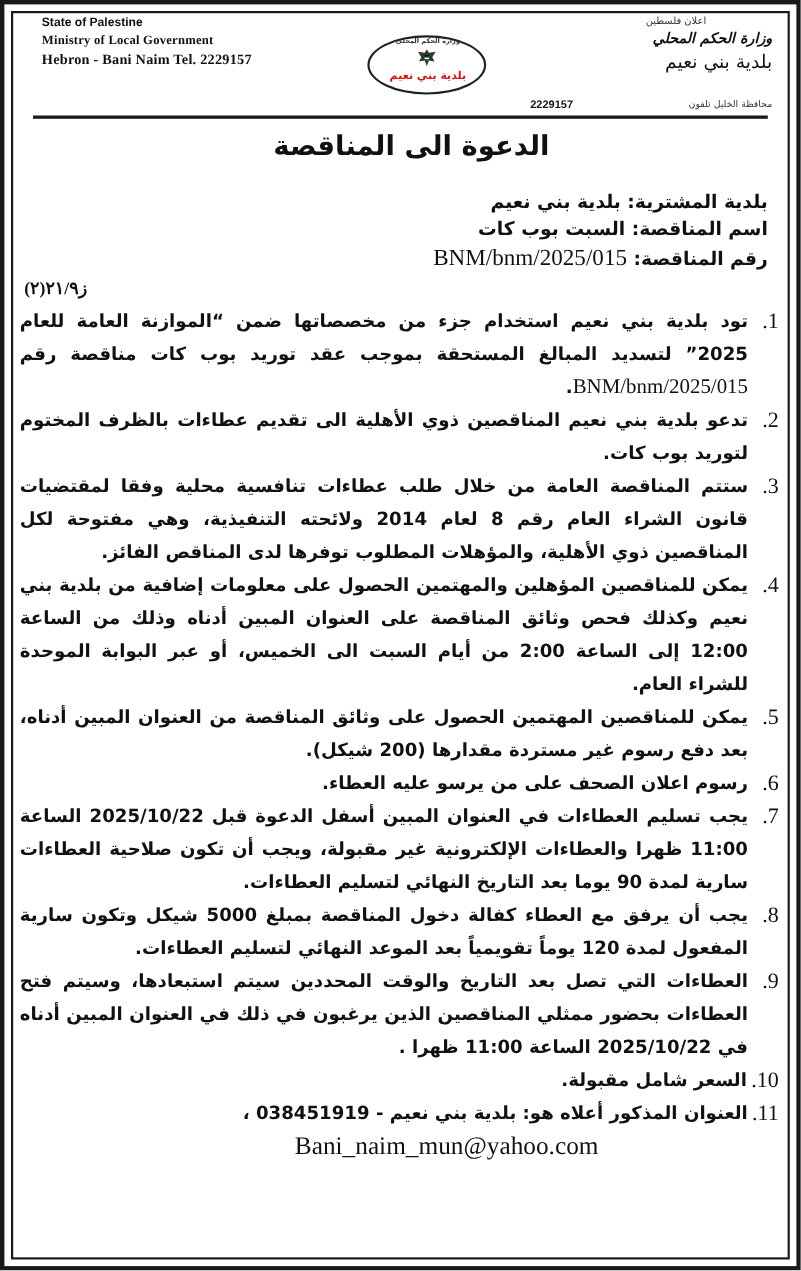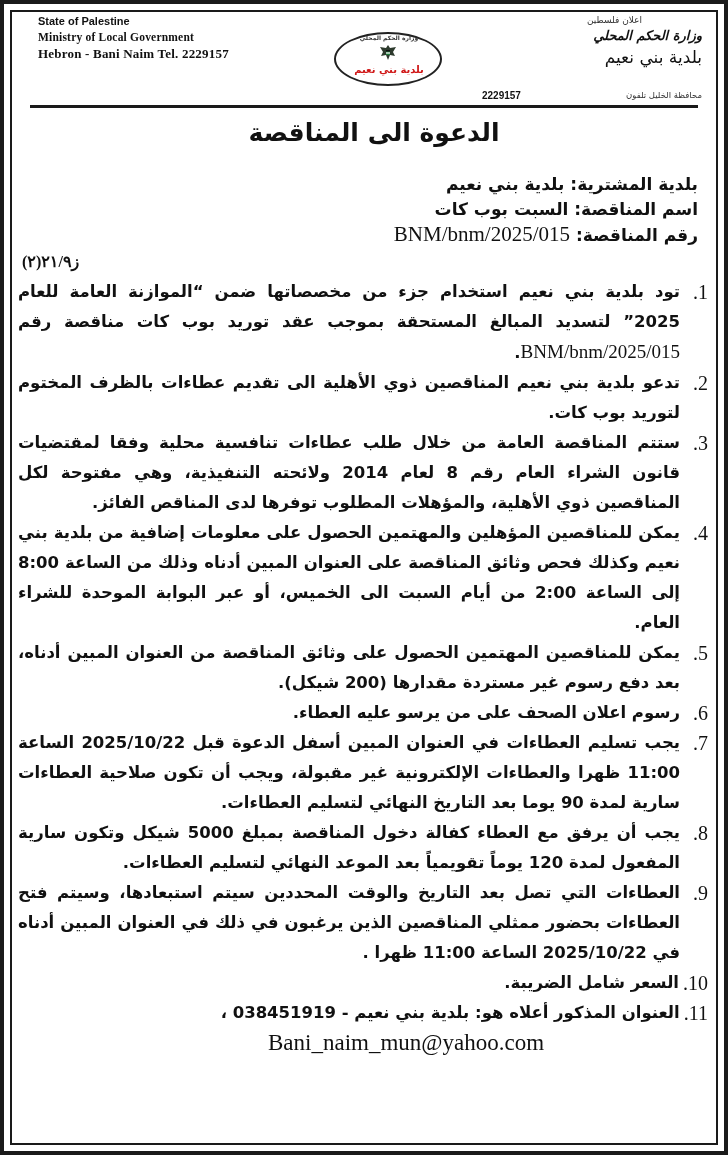--- a/index.html
+++ b/index.html
@@ -103,21 +103,21 @@
   <div class="item">
     <span class="num">2.</span>
     <span class="txt">تدعو بلدية بني نعيم المناقصين ذوي الأهلية الى تقديم عطاءات بالظرف المختوم لتوريد  بوب كات.</span>
   </div>
   <div class="item">
     <span class="num">3.</span>
     <span class="txt">ستتم المناقصة العامة من خلال طلب عطاءات تنافسية محلية وفقا لمقتضيات قانون الشراء العام رقم 8 لعام 2014 ولائحته التنفيذية، وهي مفتوحة لكل المناقصين ذوي الأهلية، والمؤهلات المطلوب توفرها لدى المناقص الفائز.</span>
   </div>
   <div class="item">
     <span class="num">4.</span>
-    <span class="txt">يمكن للمناقصين المؤهلين والمهتمين الحصول على معلومات إضافية من بلدية بني نعيم وكذلك فحص وثائق المناقصة على العنوان المبين أدناه وذلك من الساعة 8:00 إلى الساعة 2:00 من أيام السبت الى الخميس، أو عبر البوابة الموحدة للشراء العام.</span>
+    <span class="txt">يمكن للمناقصين المؤهلين والمهتمين الحصول على معلومات إضافية من بلدية بني نعيم وكذلك فحص وثائق المناقصة على العنوان المبين أدناه وذلك من الساعة 12:00 إلى الساعة 2:00 من أيام السبت الى الخميس، أو عبر البوابة الموحدة للشراء العام.</span>
   </div>
   <div class="item">
     <span class="num">5.</span>
     <span class="txt">يمكن للمناقصين المهتمين الحصول على وثائق المناقصة من العنوان المبين أدناه، بعد دفع رسوم غير مستردة مقدارها (200 شيكل).</span>
   </div>
   <div class="item">
     <span class="num">6.</span>
     <span class="txt">رسوم اعلان الصحف على من يرسو عليه العطاء.</span>
   </div>
   <div class="item">
@@ -127,21 +127,21 @@
   <div class="item">
     <span class="num">8.</span>
     <span class="txt">يجب أن يرفق مع العطاء كفالة دخول المناقصة بمبلغ 5000 شيكل وتكون سارية المفعول لمدة 120 يوماً تقويمياً بعد الموعد النهائي لتسليم العطاءات.</span>
   </div>
   <div class="item">
     <span class="num">9.</span>
     <span class="txt">العطاءات التي تصل بعد التاريخ والوقت المحددين سيتم استبعادها، وسيتم فتح العطاءات بحضور ممثلي المناقصين الذين يرغبون في ذلك في العنوان المبين أدناه في 2025/10/22 الساعة 11:00 ظهرا .</span>
   </div>
   <div class="item">
     <span class="num">10.</span>
-    <span class="txt">السعر شامل الضريبة.</span>
+    <span class="txt">السعر شامل مقبولة.</span>
   </div>
   <div class="item">
     <span class="num">11.</span>
     <span class="txt">
       <span>العنوان المذكور أعلاه هو: بلدية بني نعيم - 038451919 ،</span>
       <a class="email">Bani_naim_mun@yahoo.com</a>
     </span>
   </div>
 </div>
 

